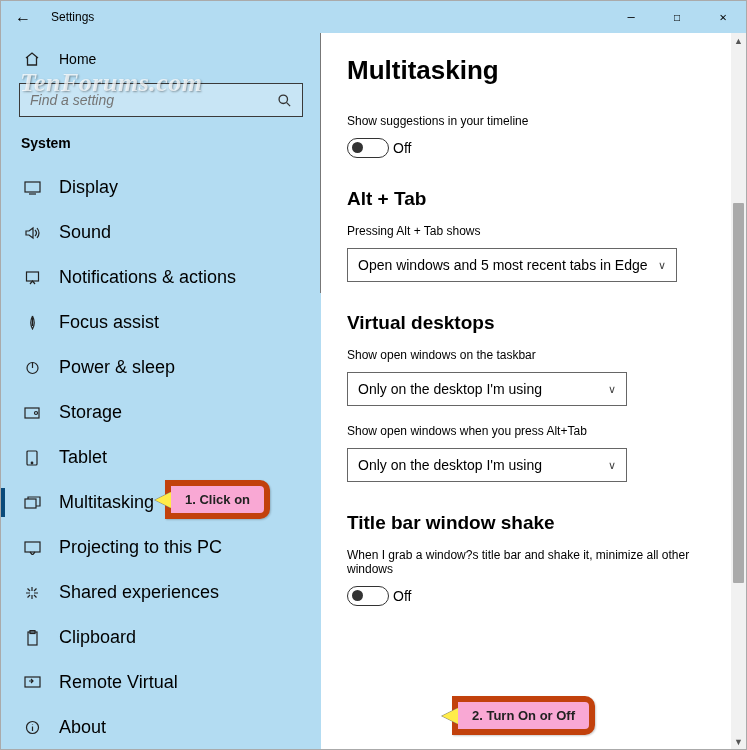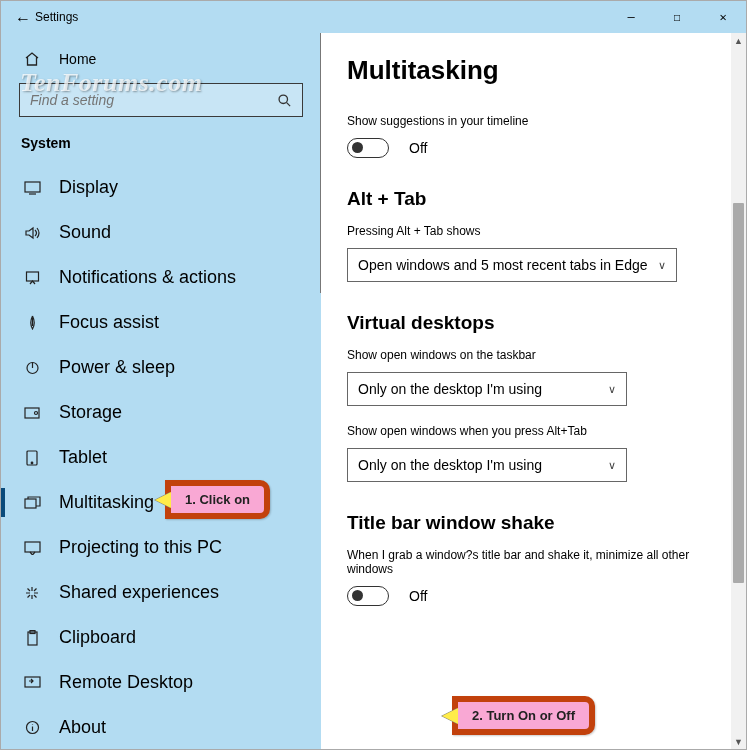--- a/index.html
+++ b/index.html
@@ -1,20 +1,20 @@
 <!DOCTYPE html>
 <html><head>
 <meta charset="utf-8">
 <style>
 * { box-sizing: border-box; margin: 0; padding: 0; }
 body { font-family: "Segoe UI", Arial, sans-serif; font-size: 14px; color: #000; background: #fff; width: 747px; height: 750px; overflow: hidden; position: relative; }
 .window { display: flex; flex-direction: column; width: 100%; height: 100%; border: 1px solid #aaa; }
 .titlebar { height: 32px; display: flex; align-items: center; padding: 0 6px 0 14px; background: #b3dcf2; position: relative; }
 .titlebar .back { width: 20px; font-size: 16px; cursor: pointer; }
-.titlebar .app-title { font-size: 12px; }
+.titlebar .app-title { margin-left: 16px; font-size: 12px; }
 .titlebar .controls { position: absolute; right: 0; top: 0; display: flex; }
 .titlebar .controls div { width: 46px; height: 32px; display: flex; align-items: center; justify-content: center; font-size: 12px; font-family: Consolas, monospace; cursor: pointer; }
 .body { flex: 1; display: flex; min-height: 0; }
 .sidebar { width: 320px; background: #b3dcf2; padding: 10px 0 0 0; position: relative; overflow: hidden; }
 .home-row { display: flex; align-items: flex-start; padding: 8px 20px; cursor: pointer; }
 .home-row .icon { width: 22px; display: flex; align-items: center; justify-content: center; }
 .home-row .label { margin-left: 16px; font-size: 14px; }
 .search-box { margin: 8px 18px 14px 18px; border: 1px solid #3a3a3a; background: #c8e5f5; height: 34px; display: flex; align-items: center; padding: 0 10px; }
 .search-box input { border: none; background: transparent; outline: none; flex: 1; font-size: 14px; font-family: inherit; font-style: italic; color: #333; }
 .search-box .sicn { font-size: 14px; color: #333; }
@@ -23,21 +23,21 @@
 .nav-item .icon { width: 22px; display: flex; align-items: center; justify-content: center; font-size: 15px; color: #222; }
 .nav-item .label { margin-left: 16px; font-size: 18px; }
 .nav-item.active::before { content: ""; position: absolute; left: 0; top: 8px; bottom: 8px; width: 4px; background: #0a4a7a; }
 .content { flex: 1; display: flex; min-height: 0; }
 .content-main { flex: 1; padding: 22px 26px; overflow-y: auto; position: relative; }
 .content-main::-webkit-scrollbar { width: 0; }
 .page-title { font-size: 26px; font-weight: 600; margin-bottom: 28px; }
 .setting-group { margin-bottom: 30px; }
 .group-title { font-size: 19px; font-weight: 600; margin-bottom: 14px; }
 .setting-label { font-size: 12px; margin-bottom: 10px; }
-.toggle-row { display: flex; align-items: center; gap: 20px; }
+.toggle-row { display: flex; align-items: center; gap: 4px; }
 .toggle { width: 42px; height: 20px; border: 1.5px solid #333; border-radius: 10px; position: relative; cursor: pointer; }
 .toggle::after { content: ""; position: absolute; width: 11px; height: 11px; background: #333; border-radius: 50%; left: 4px; top: 3px; }
 .toggle-state { font-size: 14px; }
 .select-box { border: 1.5px solid #666; height: 34px; display: flex; align-items: center; padding: 0 10px; max-width: 315px; cursor: pointer; justify-content: space-between; }
 .select-box .chev { font-size: 11px; color: #444; }
 .scrollbar-v { width: 15px; background: #f1f1f1; position: relative; }
 .scroll-thumb { position: absolute; left: 2px; right: 2px; top: 170px; height: 380px; background: #aaa; border-radius: 1px; }
 .scroll-arrow { position: absolute; left: 0; right: 0; height: 15px; display:flex; align-items:center; justify-content:center; font-size:9px; color:#555; }
 .scroll-arrow.up { top: 0; }
 .scroll-arrow.down { bottom: 0; }
@@ -180,21 +180,21 @@
           </span>
         <span class="label">Clipboard</span>
       </div>
       <div class="nav-item">
         <span class="icon">
             <svg width="17" height="14" viewBox="0 0 17 14" stroke="#222" fill="none" stroke-width="1.2">
               <rect x="1" y="1" width="15" height="10"></rect>
               <path d="M5 5 L9 5 M7 3 L9 5 L7 7"></path>
             </svg>
           </span>
-        <span class="label">Remote Desktop</span>
+        <span class="label">Remote Virtual</span>
       </div>
       <div class="nav-item">
         <span class="icon">
             <svg width="15" height="15" viewBox="0 0 15 15" stroke="#222" fill="none" stroke-width="1.2">
               <circle cx="7.5" cy="7.5" r="6"></circle>
               <path d="M7.5 4 V4.5 M7.5 6.5 V11"></path>
             </svg>
           </span>
         <span class="label">About</span>
       </div>

